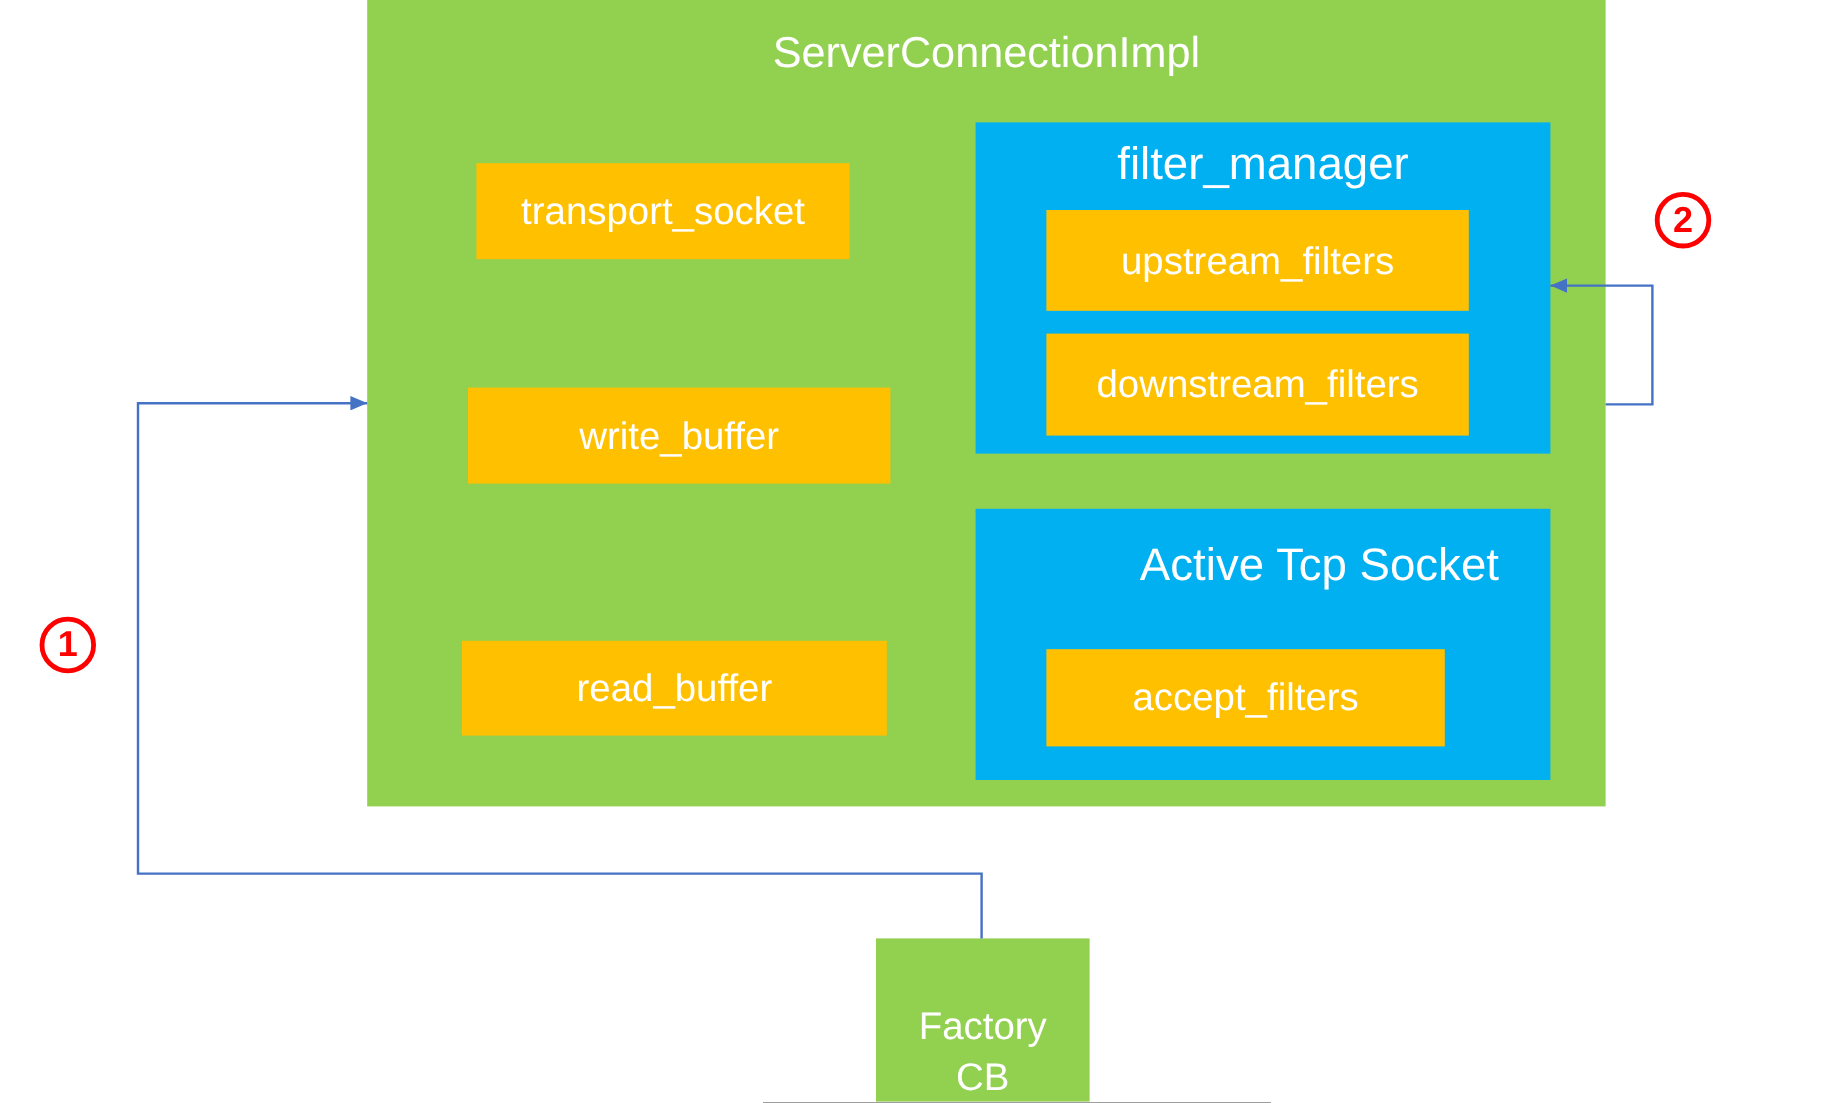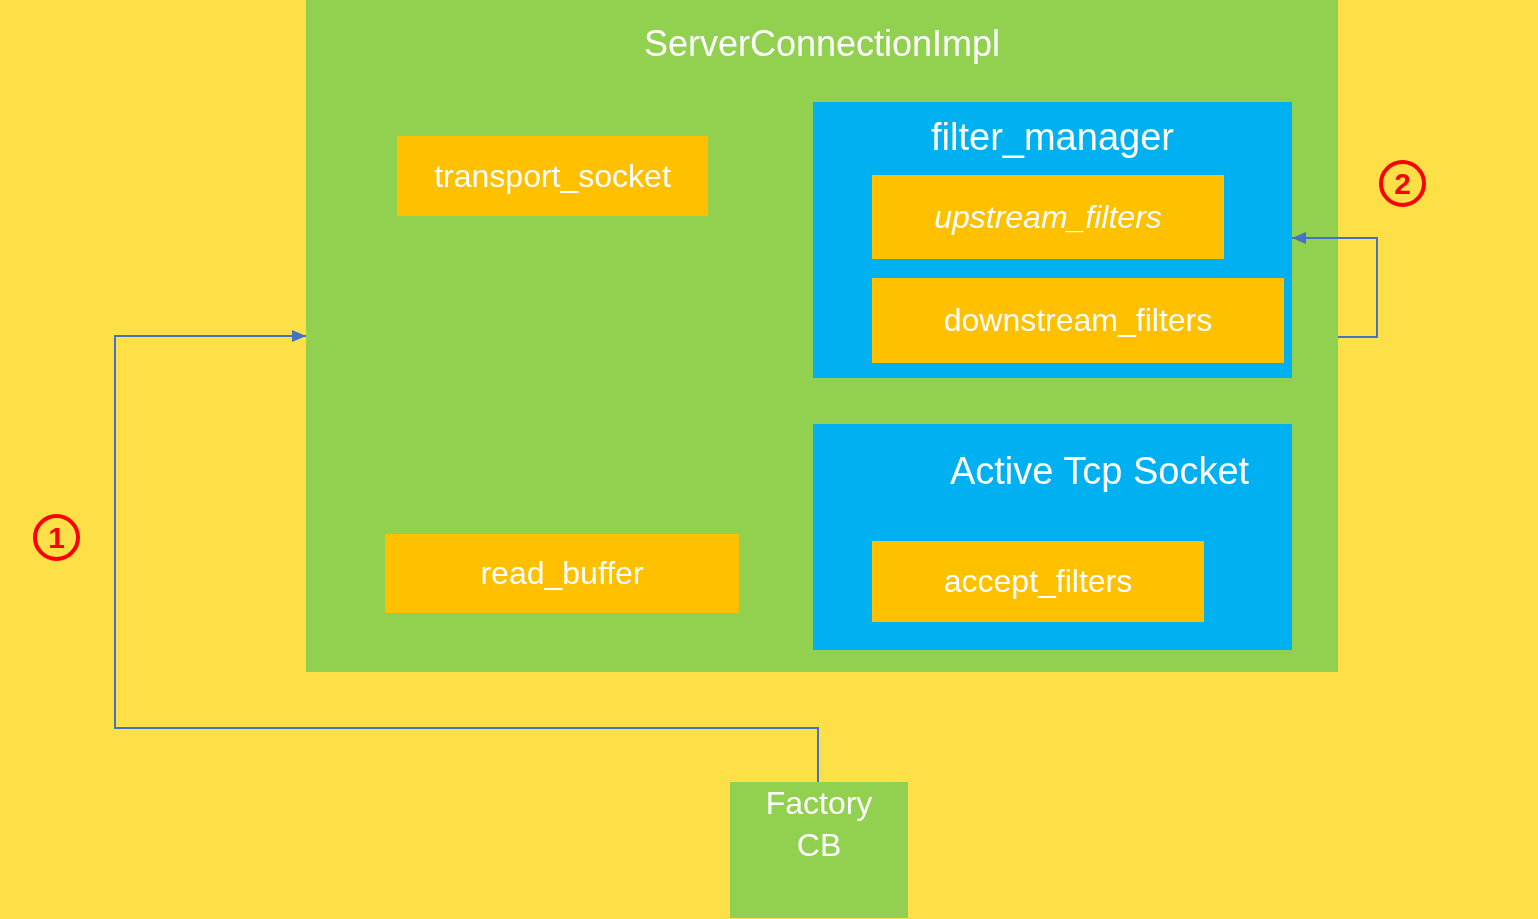--- a/index.html
+++ b/index.html
@@ -4,21 +4,21 @@
 <style>
   html, body {
     margin: 0;
     padding: 0;
     background: #000000;
   }
   #canvas {
     position: relative;
     width: 1538px;
     height: 919px;
-    background: #fde047;
+    background: #ffffff;
     overflow: hidden;
     font-family: "Liberation Sans", "DejaVu Sans", sans-serif;
     color: #ffffff;
   }
   .abs { position: absolute; }
   .green-box {
     background: #92D050;
   }
   .blue-panel {
     background: #00B0F0;
@@ -47,31 +47,31 @@
   #read-buffer      { left: 79px;  top: 534px; width: 354px; height: 79px; }
 
   #filter-manager { left: 507px; top: 102px; width: 479px; height: 276px; }
   .panel-title {
     left: 0; top: 0; width: 100%;
     display: flex; align-items: center; justify-content: center;
     font-size: 38px;
     white-space: nowrap;
   }
   #filter-manager .panel-title { height: 70px; }
-  #upstream-filters   { left: 59px; top: 73px;  width: 352px; height: 84px; font-style: italic; }
-  #downstream-filters { left: 59px; top: 176px; width: 412px; height: 85px; align-items: center; }
+  #upstream-filters   { left: 59px; top: 73px;  width: 352px; height: 84px; }
+  #downstream-filters { left: 59px; top: 176px; width: 352px; height: 85px; align-items: center; }
 
   #active-tcp-socket { left: 507px; top: 424px; width: 479px; height: 226px; }
   #active-tcp-socket .panel-title { height: 95px; padding-left: 47px; }
   #accept-filters { left: 59px; top: 117px; width: 332px; height: 81px; }
 
   #factory-cb {
     left: 730px; top: 782px; width: 178px; height: 136px;
     display: flex; flex-direction: column;
-    align-items: center; justify-content: flex-start;
+    align-items: center; justify-content: flex-end;
     font-size: 32px; line-height: 42px;
     text-align: center;
   }
 
   .step-badge {
     width: 47px; height: 47px;
     box-sizing: border-box;
     border: 4px solid #FF0000;
     border-radius: 50%;
     color: #FF0000;
@@ -93,20 +93,23 @@
 
 <div id="canvas">
 
   <div id="server-connection" class="abs green-box">
     <div id="server-title" class="abs">ServerConnectionImpl</div>
 
     <div id="transport-socket" class="abs yellow-box">
       <span>transport_socket</span>
     </div>
 
+    <div id="write-buffer" class="abs yellow-box">
+      <span>write_buffer</span>
+    </div>
 
     <div id="read-buffer" class="abs yellow-box">
       <span>read_buffer</span>
     </div>
 
     <div id="filter-manager" class="abs blue-panel">
       <div class="abs panel-title">filter_manager</div>
       <div id="upstream-filters" class="abs yellow-box">
         <span>upstream_filters</span>
       </div>

